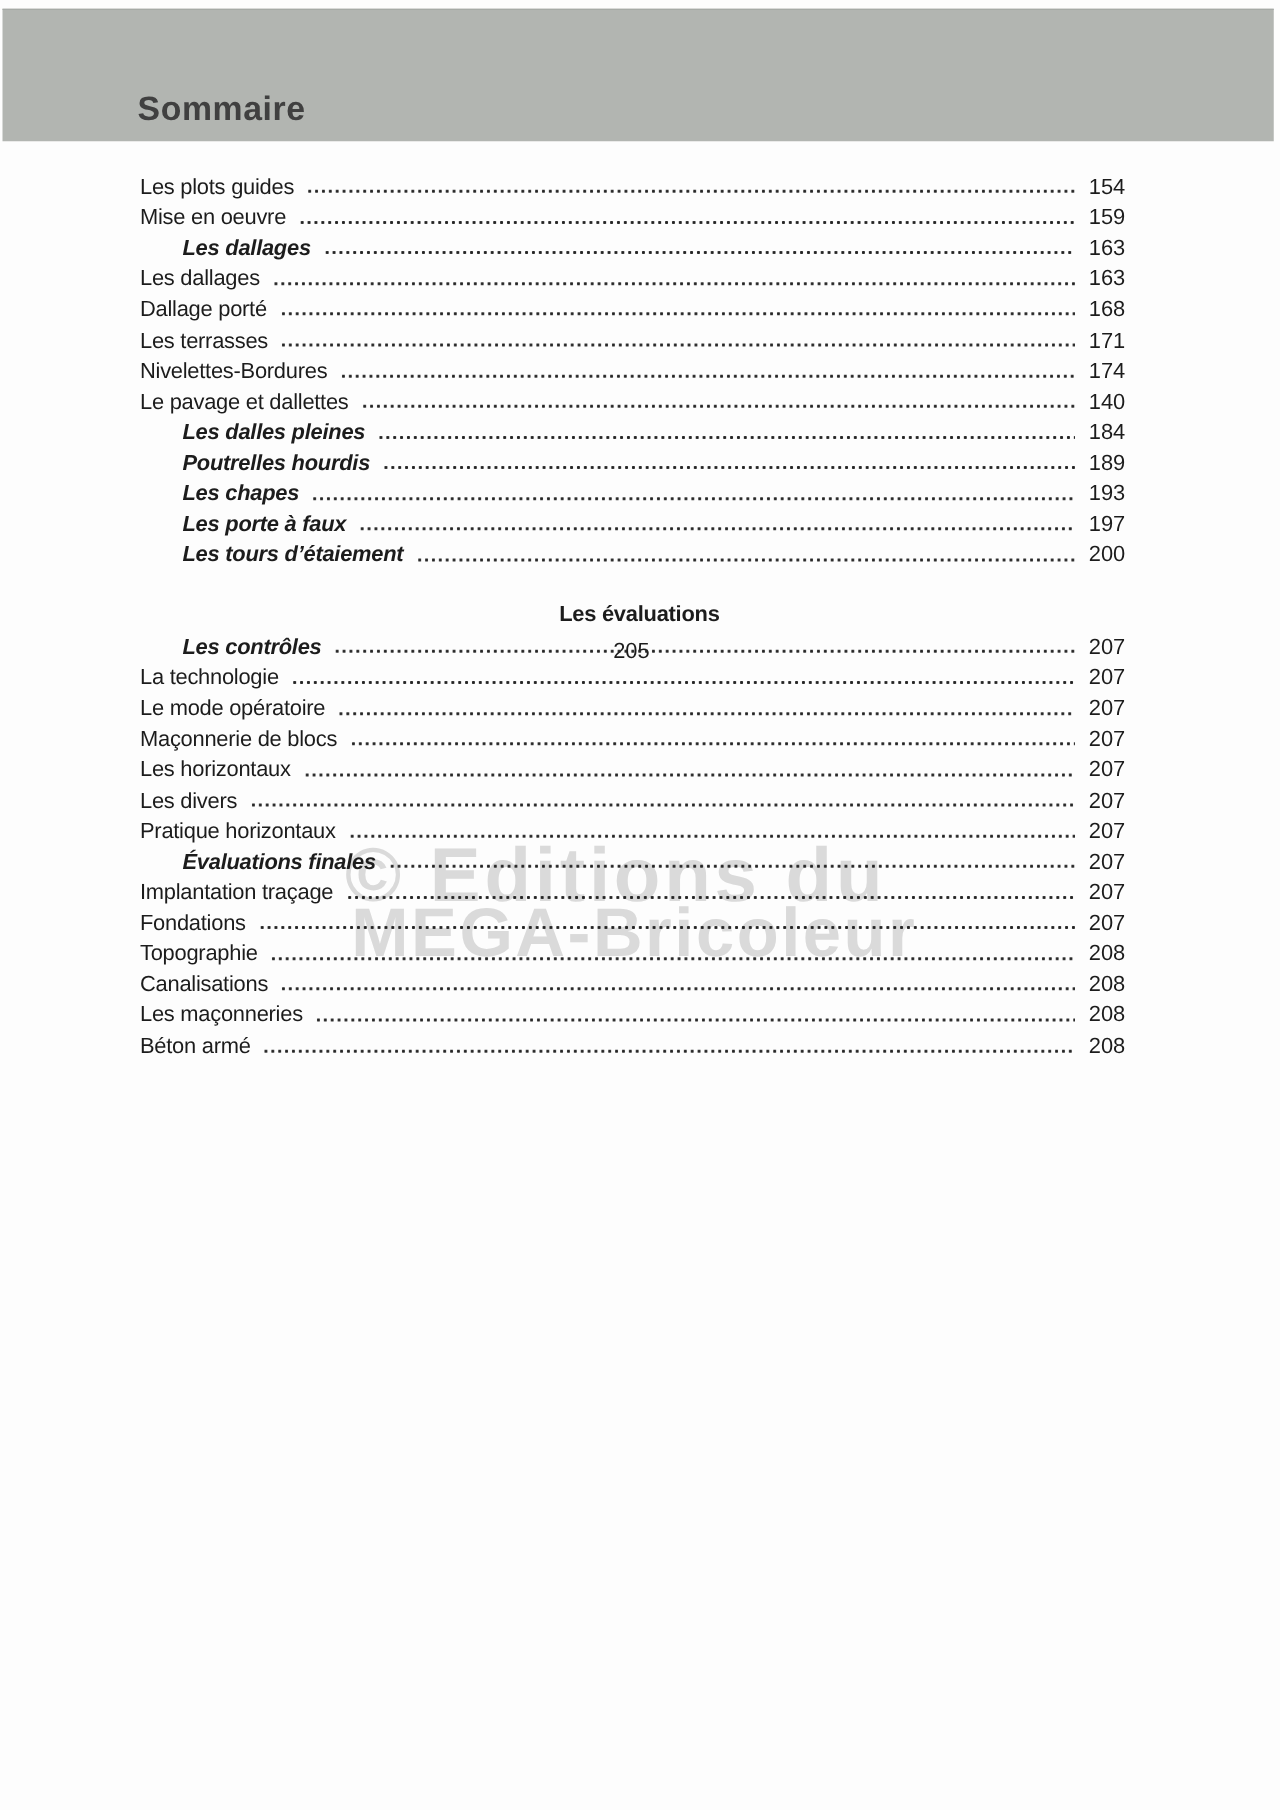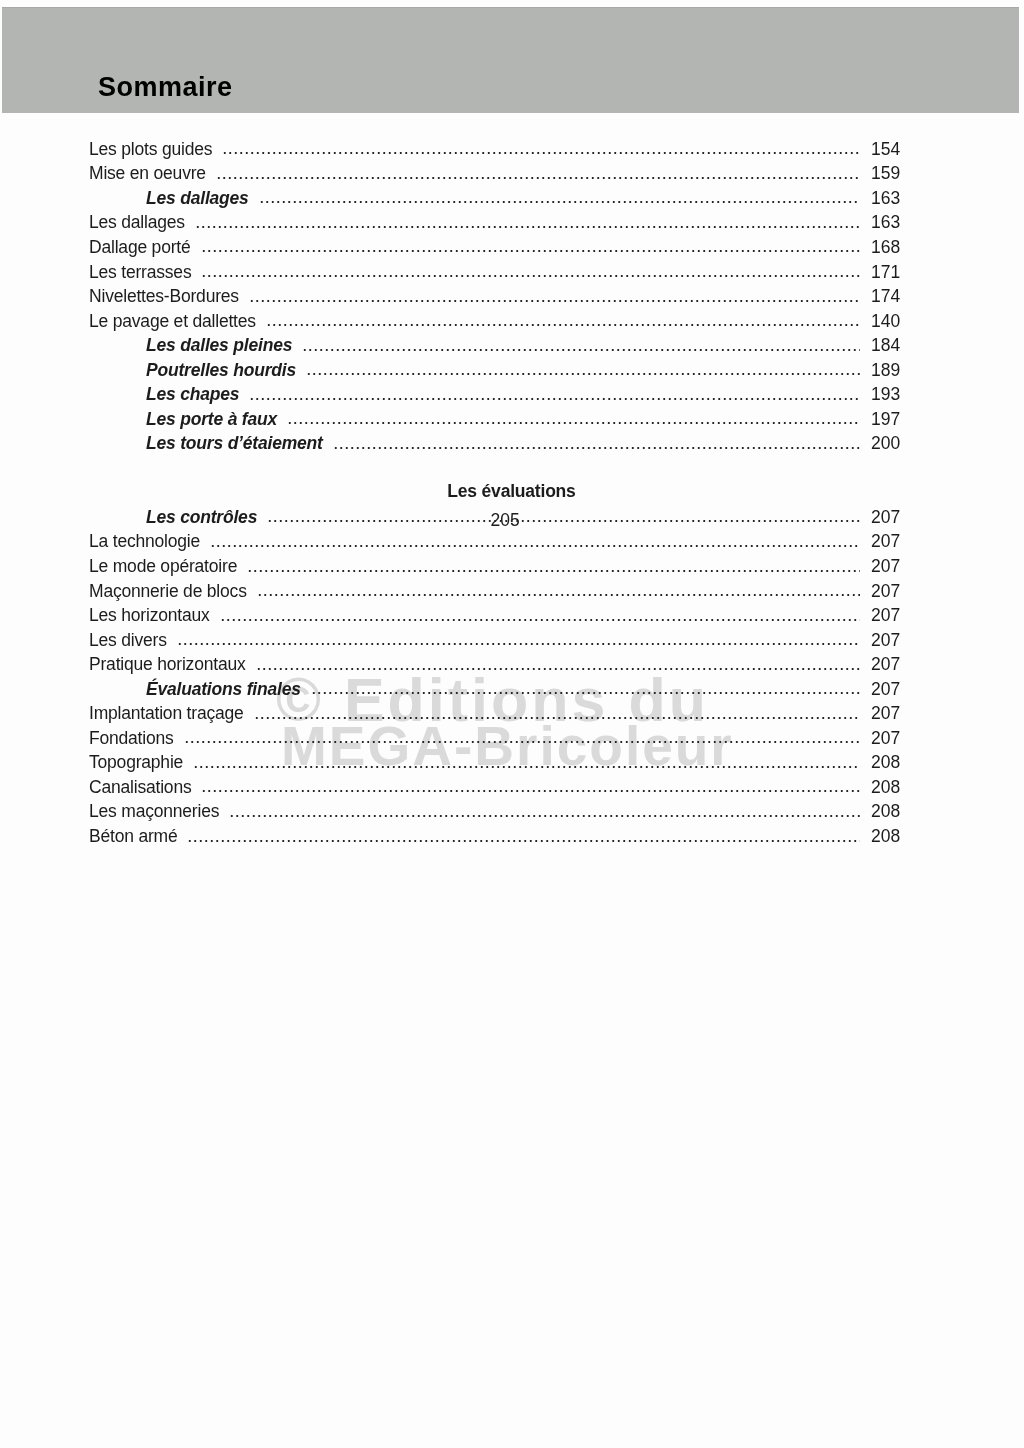--- a/index.html
+++ b/index.html
@@ -10,22 +10,22 @@
     position:relative;
     overflow:hidden;
   }
   
   .header-band{
     position:absolute;left:2px;top:7px;width:1017px;height:105px;
     background:#b2b5b1;
     border-top:1px solid #a6aaa6;
   }
   .header-band .title{
-    position:absolute;left:96px;top:66px;
-    font-size:27px;font-weight:700;color:#000000;
+    position:absolute;left:108px;top:66px;
+    font-size:27px;font-weight:700;color:#404040;
     letter-spacing:0.5px;line-height:1;
   }
   
   .wm{
     position:absolute;z-index:0;
     font-weight:700;color:#dadada;line-height:1;white-space:nowrap;
   }
   .wm1{left:276px;top:670px;font-size:61px;letter-spacing:3px;}
   .wm2{left:281px;top:719px;font-size:55px;letter-spacing:2px;}
   
@@ -35,21 +35,21 @@
   }
   .row{
     display:flex;height:24.55px;align-items:center;
   }
   .row.gap{margin-top:24.5px;}
   .row .label{white-space:nowrap;letter-spacing:-0.2px;}
   .row.lvl0{padding-left:110px;flex-direction:column;}
   .row.lvl0 .label{font-weight:700;}
   .row.lvl1{padding-left:146px;}
   .row.lvl1 .label{font-weight:700;font-style:italic;}
-  .row.lvl2{padding-left:89px;}
+  .row.lvl2{padding-left:112px;}
   .leader{
     flex:1 1 auto;height:4px;align-self:center;
     margin:8px 11px 0 10px;
     background-image:radial-gradient(circle,#262626 1.05px,rgba(0,0,0,0) 1.45px);
     background-size:5.5px 4px;background-repeat:repeat-x;background-position:0 50%;
   }
   .page{width:42px;text-align:left;white-space:nowrap;}
 </style>
 </head>
 <body>

